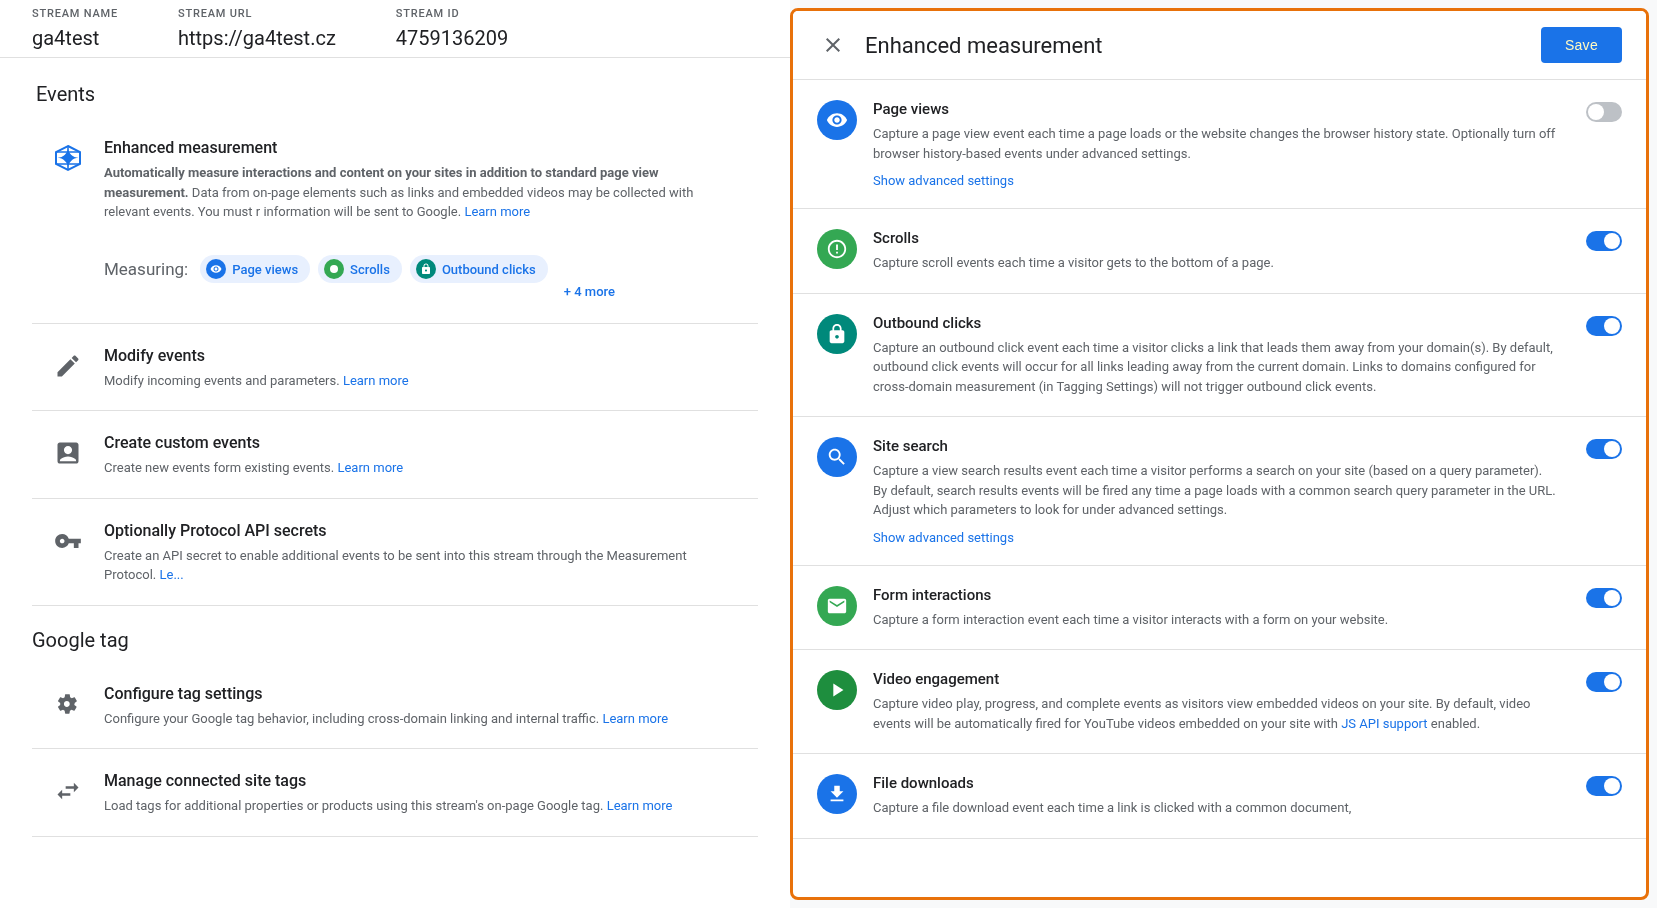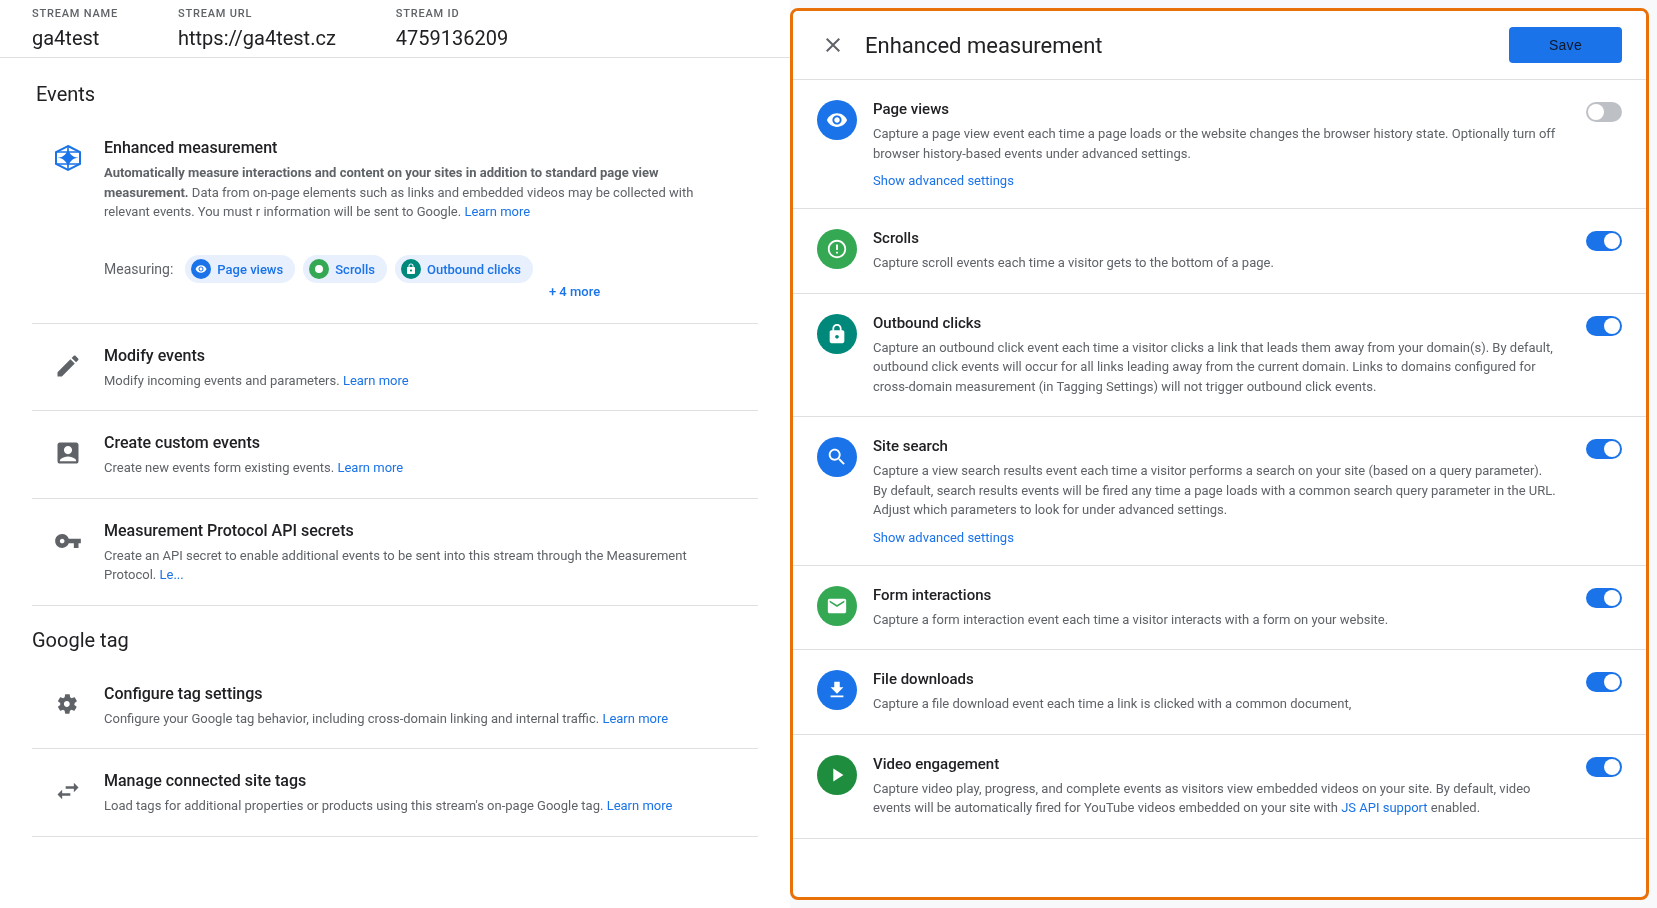--- a/index.html
+++ b/index.html
@@ -84,21 +84,21 @@
     }
 
     .measuring-row {
       display: flex;
       align-items: center;
       gap: 8px;
       margin-top: 14px;
       flex-wrap: wrap;
     }
     .measuring-label {
-      font-size: 14px;
+      font-size: 17px;
       color: #5f6368;
       margin-right: 4px;
     }
     .pill {
       display: flex;
       align-items: center;
       gap: 6px;
       background: #e8f0fe;
       border-radius: 16px;
       padding: 4px 12px 4px 6px;
@@ -173,24 +173,24 @@
     }
 
     .panel-title {
       font-size: 22px;
       font-weight: 400;
       color: #202124;
     }
 
     .save-btn {
       background: #1a73e8;
-      color: #0f172a;
+      color: #fef9c3;
       border: none;
       border-radius: 4px;
-      padding: 10px 40px;
+      padding: 10px 24px;
       font-size: 14px;
       font-weight: 500;
       cursor: pointer;
       letter-spacing: 0.3px;
     }
 
     .panel-body {
       flex: 1;
       overflow-y: auto;
       padding: 0;
@@ -391,21 +391,21 @@
   </div>
 
   <div class="card">
     <div class="card-header">
       <div class="card-icon">
         <svg width="28" height="28" viewBox="0 0 24 24" fill="#5f6368">
             <path d="M12.65 10C11.83 7.67 9.61 6 7 6c-3.31 0-6 2.69-6 6s2.69 6 6 6c2.61 0 4.83-1.67 5.65-4H17v4h4v-4h2v-4H12.65zM7 14c-1.1 0-2-.9-2-2s.9-2 2-2 2 .9 2 2-.9 2-2 2z"></path>
           </svg>
       </div>
       <div class="card-content">
-        <div class="card-title">Measurement Protocol API secrets</div>
+        <div class="card-title">Optionally Protocol API secrets</div>
         <div class="card-desc">
           <span>Create an API secret to enable additional events to be sent into this stream through the Measurement Protocol.</span>
           <a class="link">Le...</a>
         </div>
       </div>
     </div>
   </div>
 
   <div class="section-title-2">Google tag</div>
 
@@ -547,49 +547,49 @@
       </div>
       <div class="item-toggle">
         <label class="toggle">
           <input type="checkbox" checked="" style="">
           <div class="toggle-slider on"></div>
         </label>
       </div>
     </div>
 
     <div class="measurement-item">
+      <div class="item-icon dark-green">
+        <svg width="22" height="22" viewBox="0 0 24 24" fill="white">
+            <path d="M8 5v14l11-7z"></path>
+          </svg>
+      </div>
+      <div class="item-content">
+        <div class="item-title">Video engagement</div>
+        <div class="item-desc">Capture video play, progress, and complete events as visitors view embedded videos on your site. By default, video events will be automatically fired for YouTube videos embedded on your site with <a>JS API support</a> enabled.</div>
+      </div>
+      <div class="item-toggle">
+        <label class="toggle">
+          <input type="checkbox" checked="" style="">
+          <div class="toggle-slider on"></div>
+        </label>
+      </div>
+    </div>
+
+    <div class="measurement-item">
       <div class="item-icon blue2">
         <svg width="22" height="22" viewBox="0 0 24 24" fill="white">
             <path d="M19 9h-4V3H9v6H5l7 7 7-7zM5 18v2h14v-2H5z"></path>
           </svg>
       </div>
       <div class="item-content">
         <div class="item-title">File downloads</div>
         <div class="item-desc">Capture a file download event each time a link is clicked with a common document,</div>
       </div>
       <div class="item-toggle">
         <label class="toggle">
           <input type="checkbox" checked="" style="">
           <div class="toggle-slider on"></div>
         </label>
       </div>
     </div>
 
-    <div class="measurement-item">
-      <div class="item-icon dark-green">
-        <svg width="22" height="22" viewBox="0 0 24 24" fill="white">
-            <path d="M8 5v14l11-7z"></path>
-          </svg>
-      </div>
-      <div class="item-content">
-        <div class="item-title">Video engagement</div>
-        <div class="item-desc">Capture video play, progress, and complete events as visitors view embedded videos on your site. By default, video events will be automatically fired for YouTube videos embedded on your site with <a>JS API support</a> enabled.</div>
-      </div>
-      <div class="item-toggle">
-        <label class="toggle">
-          <input type="checkbox" checked="" style="">
-          <div class="toggle-slider on"></div>
-        </label>
-      </div>
-    </div>
-
   </div>
 </div>
 
 </body></html>

